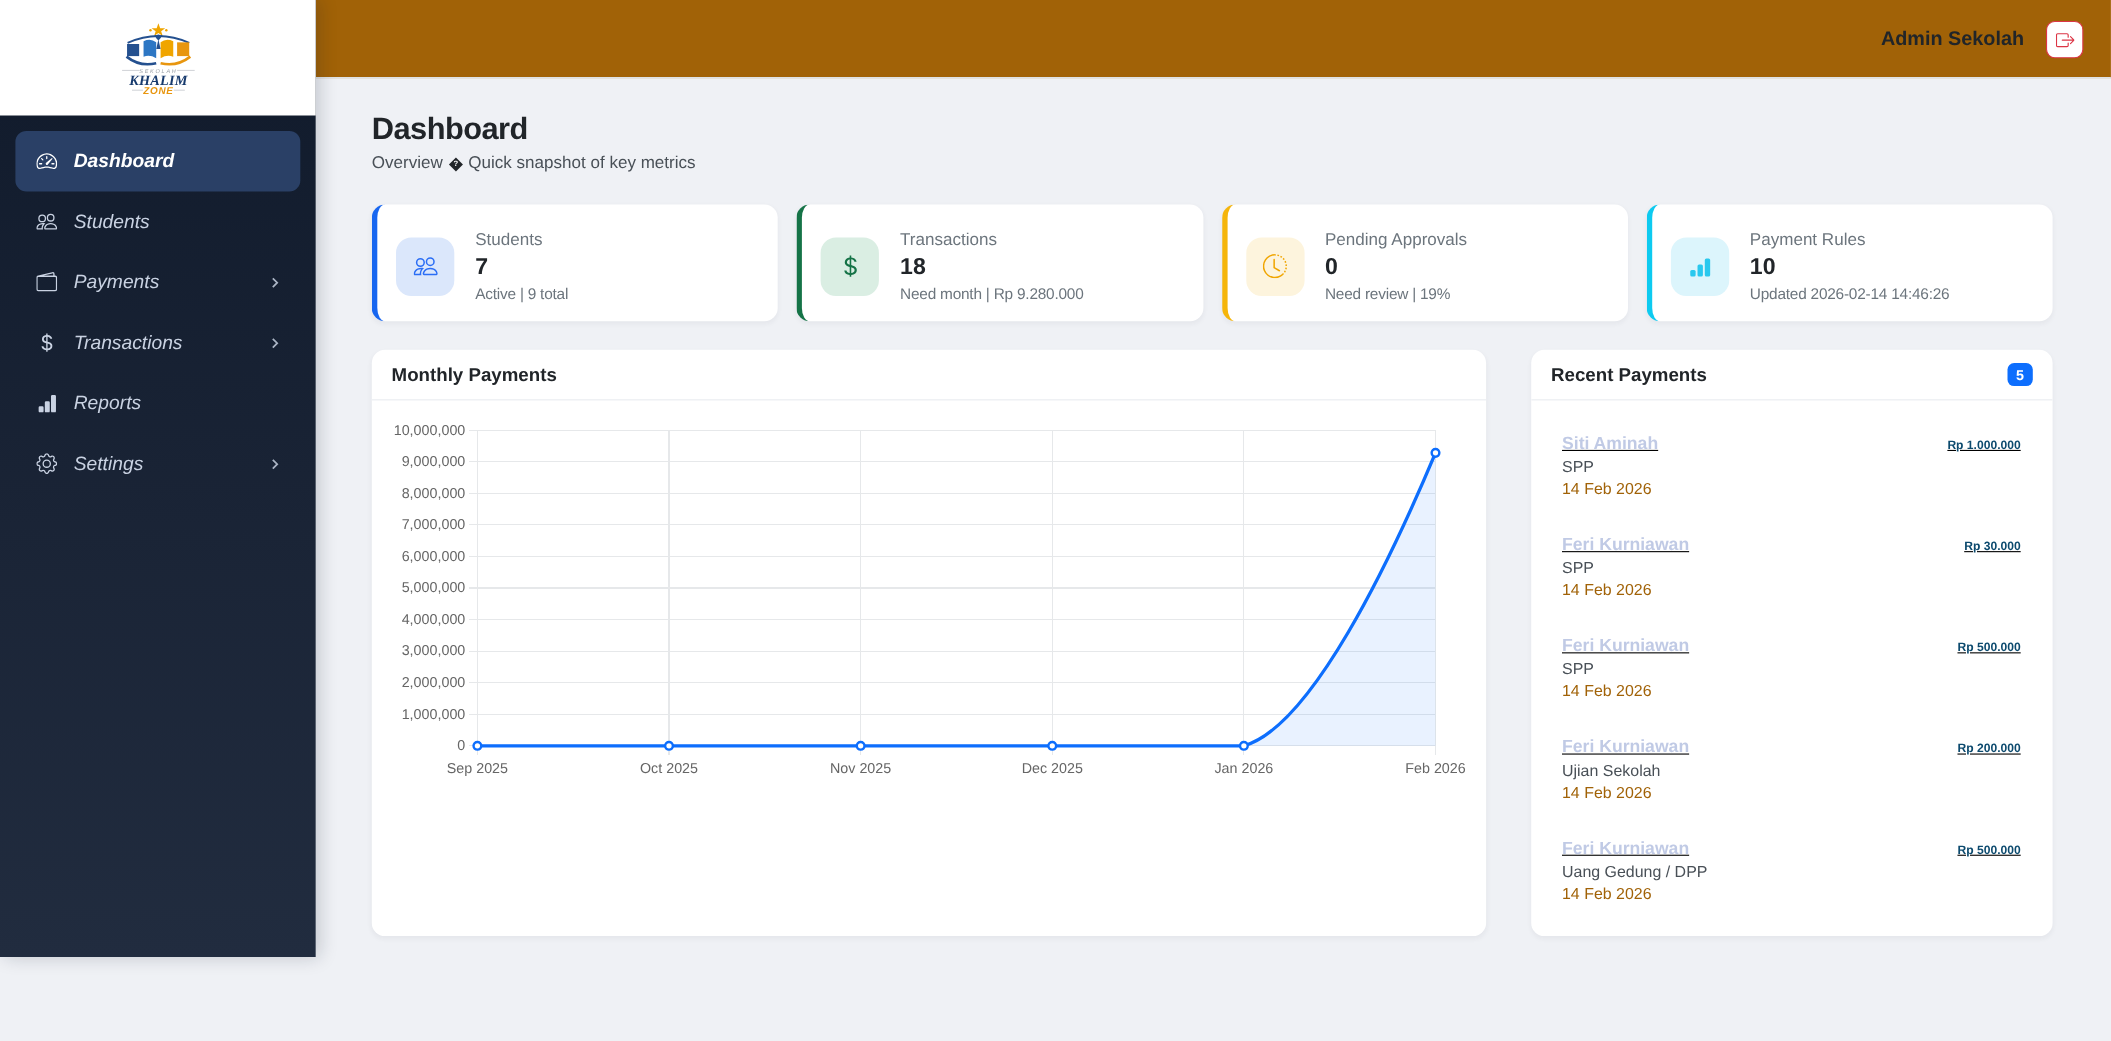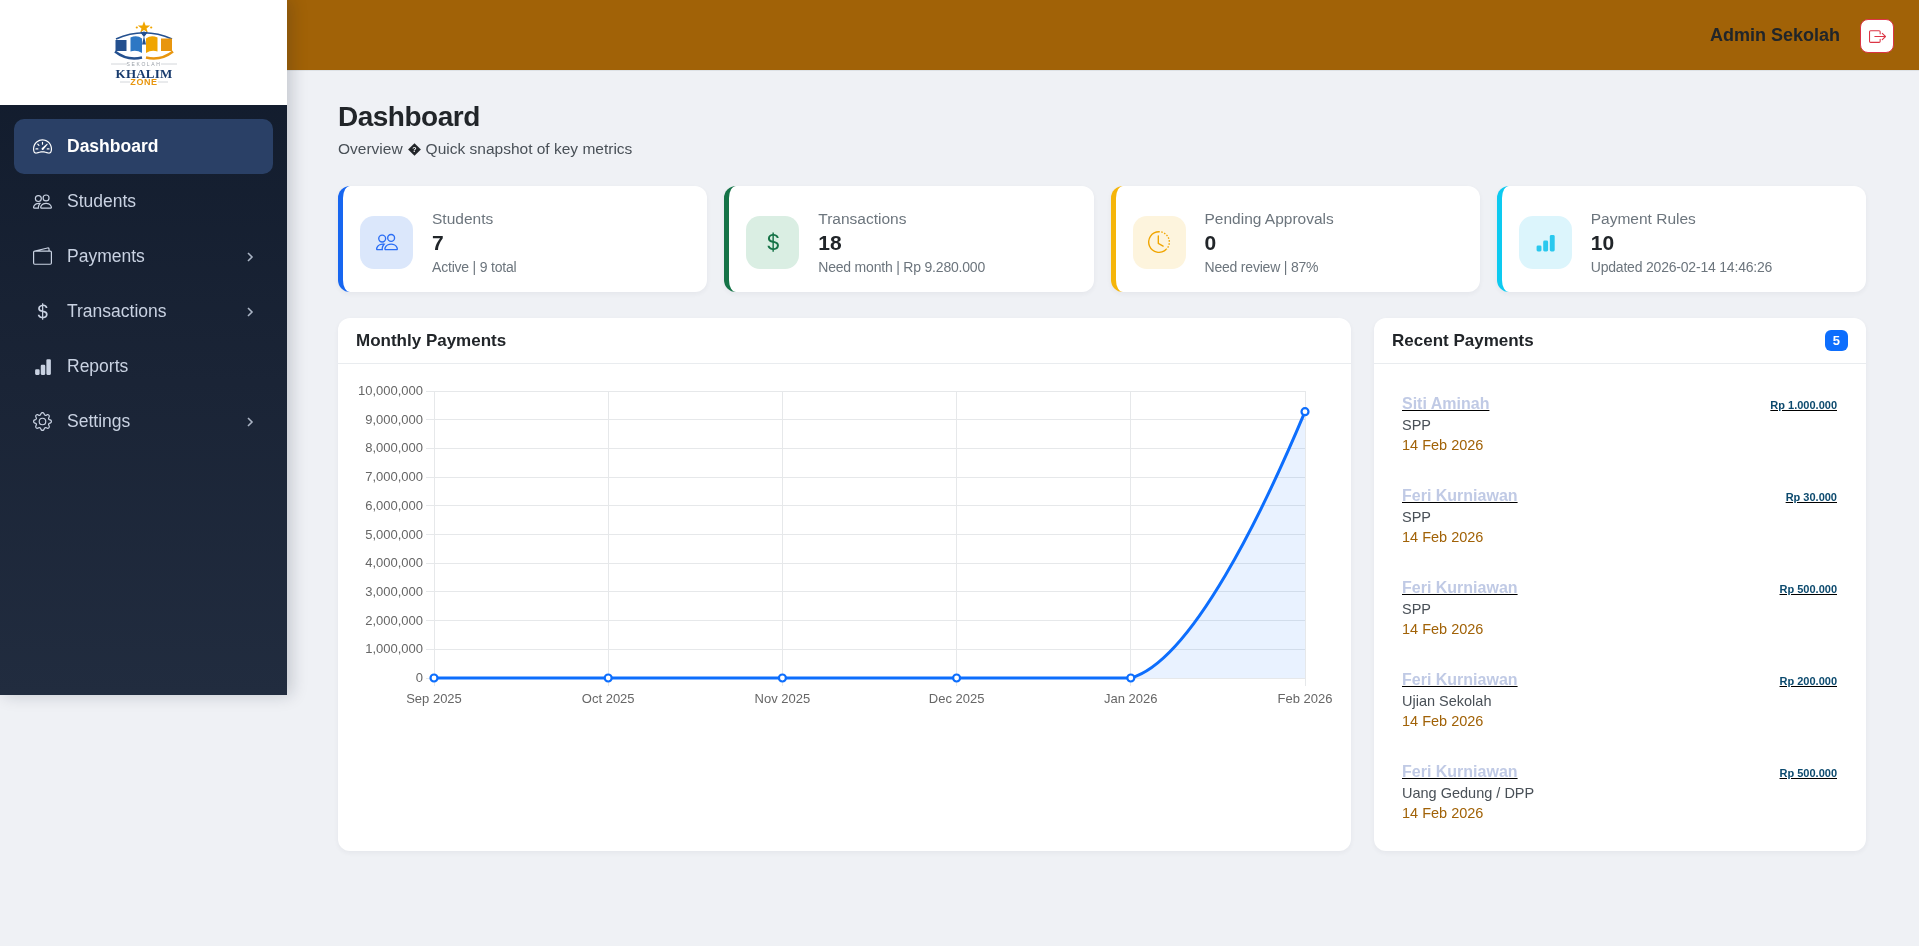--- a/index.html
+++ b/index.html
@@ -1,17 +1,17 @@
 <!DOCTYPE html>
 <html><head>
 <meta charset="utf-8">
 <style>
 * { margin:0; padding:0; box-sizing:border-box; }
 html,body { width:1919px; height:946px; font-family:"Liberation Sans",sans-serif; background:#eff1f5; overflow:hidden; }
-.sidebar { position:fixed; left:0; top:0; width:287px; height:695px; background:linear-gradient(180deg,#101a2b 0%,#1a2436 55%,#212c3f 100%); box-shadow:4px 0 16px rgba(15,26,43,0.2); z-index:10; }
+.sidebar { position:fixed; left:0; top:0; width:287px; height:870px; background:linear-gradient(180deg,#101a2b 0%,#1a2436 55%,#212c3f 100%); box-shadow:4px 0 16px rgba(15,26,43,0.2); z-index:10;font-style:italic; }
 .logobox { height:105px; background:#fff; display:flex; align-items:center; justify-content:center; }
 .menu { padding:14px; }
 .mi { display:flex; align-items:center; height:55px; padding:0 18px; border-radius:10px; color:#c9d2e2; font-size:17.5px; }
 .mi.active { background:#2a4066; color:#fff; font-weight:700; }
 .mi .ic { width:20px; height:20px; margin-right:15px; flex:none; display:flex; align-items:center; justify-content:center; }
 .mi .ic svg { width:19px; height:19px; }
 .mi .lbl { flex:1; }
 .mi .chev { width:10px; height:10px; }
 .topbar { position:absolute; left:287px; top:0; right:0; height:71px; background:#a16207; border-bottom:1px solid #dee2e6; display:flex; align-items:center; justify-content:flex-end; padding-right:25px; }
 .uname { font-size:18px; font-weight:700; color:#212529; margin-right:20px; }
@@ -24,21 +24,21 @@
 .stats { margin-top:28px; display:grid; grid-template-columns:repeat(4,1fr); gap:17px; }
 .scard { background:#fff; border-radius:12px; height:106px; display:flex; align-items:center; padding:6px 24px 0 17px; gap:19px; box-shadow:0 2px 5px rgba(30,40,60,.05); }
 .scard .ibox { width:53px; height:53px; border-radius:14px; display:flex; align-items:center; justify-content:center; flex:none; }
 .scard .t1 { font-size:15.5px; color:#6c757d; }
 .scard .t2 { font-size:21px; font-weight:700; color:#212529; margin:3px 0 4px; }
 .scard .t3 { font-size:14px; letter-spacing:-0.2px; color:#6c757d; }
 .b-blue { border-left:5px solid #1766f0; }
 .b-green { border-left:5px solid #157347; }
 .b-amber { border-left:5px solid #f5b50a; }
 .b-cyan { border-left:5px solid #0dcaf0; }
-.panels { margin-top:26px; display:grid; grid-template-columns:1013px 1fr; gap:23px; }
+.panels { margin-top:26px; display:grid; grid-template-columns:1013px 1fr; gap:41px; }
 .panel { background:#fff; border-radius:12px; box-shadow:0 2px 5px rgba(30,40,60,.05); height:533px; position:relative; overflow:hidden; }
 .phead { height:46px; display:flex; align-items:center; justify-content:space-between; padding:0 18px; border-bottom:1px solid #e9ecef; }
 .phead .pt { font-size:17px; font-weight:700; color:#212529; }
 .badge { background:#0d6efd; color:#fff; font-size:13px; font-weight:700; padding:3px 8px; border-radius:6px; }
 .rlist { padding:15px 0 9px; }
 .ritem { padding:16px 29px 16px 28px; }
 .ritem .row1 { display:flex; justify-content:space-between; align-items:baseline; height:20px;text-decoration:underline; }
 .rname { font-size:16px; font-weight:700; color:#c0cae5; }
 .ramt { font-size:11px; font-weight:700; color:#0c4a6e; }
 .rtype { font-size:14.5px; color:#495057; height:20px; display:flex; align-items:center; }
@@ -178,21 +178,21 @@
       <div class="ibox" style="background:#fdf4dd">
           <svg width="22" height="22" viewBox="0 0 16 16" fill="#f0a500">
             <path d="M8.515 1.019A7 7 0 0 0 8 1V0a8 8 0 0 1 .589.022l-.074.997zm2.004.45a7.003 7.003 0 0 0-.985-.299l.219-.976c.383.086.76.2 1.126.342l-.36.933zm1.37.71a7.01 7.01 0 0 0-.439-.27l.493-.87a8.025 8.025 0 0 1 .979.654l-.615.789a6.996 6.996 0 0 0-.418-.302zm1.834 1.79a6.99 6.99 0 0 0-.653-.796l.724-.69c.27.285.52.59.747.91l-.818.576zm.744 1.352a7.08 7.08 0 0 0-.214-.468l.893-.45a7.976 7.976 0 0 1 .45 1.088l-.95.313a7.023 7.023 0 0 0-.179-.483zm.53 2.507a6.991 6.991 0 0 0-.1-1.025l.985-.17c.067.386.106.778.116 1.17l-1 .025zm-.131 1.538c.033-.17.06-.339.081-.51l.993.123a7.957 7.957 0 0 1-.23 1.155l-.964-.267c.046-.165.086-.332.12-.501zm-.952 2.379c.184-.29.346-.594.486-.908l.914.405c-.16.36-.345.706-.555 1.038l-.845-.535zm-.964 1.205c.122-.122.239-.248.35-.378l.758.653a8.073 8.073 0 0 1-.401.432l-.707-.707z"></path>
             <path d="M8 1a7 7 0 1 0 4.95 11.95l.707.707A8.001 8.001 0 1 1 8 0v1z"></path>
             <path d="M7.5 3a.5.5 0 0 1 .5.5v5.21l3.248 1.856a.5.5 0 0 1-.496.868l-3.5-2A.5.5 0 0 1 7 9V3.5a.5.5 0 0 1 .5-.5z"></path>
           </svg>
         </div>
       <div>
           <div class="t1">Pending Approvals</div>
           <div class="t2">0</div>
-          <div class="t3">Need review | 87%</div>
+          <div class="t3">Need review | 19%</div>
         </div>
     </div>
     <div class="scard b-cyan">
       <div class="ibox" style="background:#dcf5fc">
           <svg width="23" height="23" viewBox="0 0 16 16" fill="#29c8ee">
             <rect x="1.8" y="10" width="3.4" height="4.2" rx="1"></rect>
             <rect x="6.4" y="6.6" width="3.4" height="7.6" rx="1"></rect>
             <rect x="11" y="2.8" width="3.4" height="11.4" rx="1"></rect>
           </svg>
         </div>

